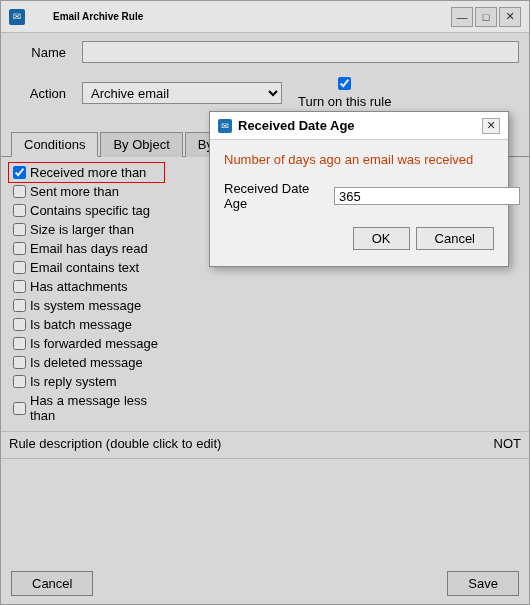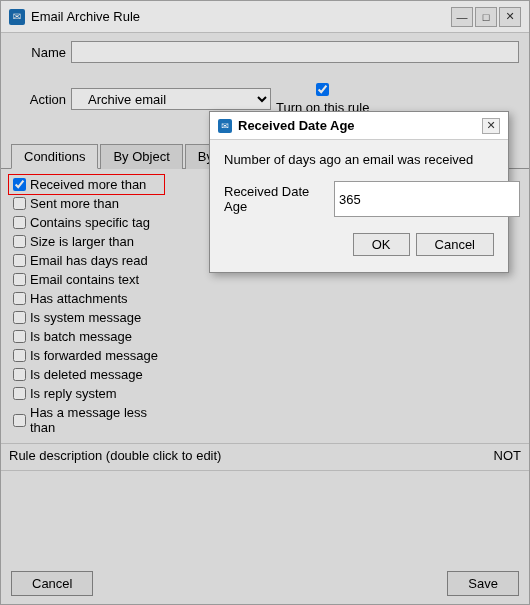--- a/index.html
+++ b/index.html
@@ -43,22 +43,23 @@
       display: flex;
       align-items: center;
       justify-content: center;
       color: white;
       font-size: 10px;
       flex-shrink: 0;
     }
 
     .title-bar-text {
       flex: 1;
-      font-weight: 400;
-      font-size: 13px;
+      font-weight: 700;
+      font-size: 10px;
+      margin-left: 22px;
     }
 
     .title-bar-controls {
       display: flex;
       gap: 2px;
     }
 
     .title-btn {
       width: 22px;
       height: 20px;
@@ -73,22 +74,22 @@
     }
 
     .form-area {
       padding: 8px 10px;
       background: #f0f0f0;
     }
 
     .form-row {
       display: flex;
       align-items: center;
-      margin-bottom: 20px;
-      gap: 5px;
+      margin-bottom: 14px;
+      gap: 16px;
     }
 
     .form-label {
       width: 55px;
       font-size: 13px;
       text-align: right;
       flex-shrink: 0;
     }
 
     .form-input-text {
@@ -98,21 +99,21 @@
       background: white;
       padding: 2px 4px;
       font-size: 13px;
     }
 
     .form-select {
       width: 200px;
       height: 22px;
       border: 1px solid #999;
       background: white;
-      padding: 1px 12px;
+      padding: 1px 4px;
       font-size: 13px;
     }
 
     .checkbox-label {
       display: flex;
       align-items: center;
       gap: 4px;
       font-size: 13px;
       flex-direction: column;
     }
@@ -266,39 +267,39 @@
       color: #333;
     }
 
     .modal-body {
       padding: 12px 14px;
     }
 
     .modal-description {
       font-size: 13px;
       margin-bottom: 14px;
-      color: #000000;
+      color: #c2410c;
     }
 
     .modal-field-row {
       display: flex;
       align-items: center;
       gap: 10px;
       margin-bottom: 16px;
     }
 
     .modal-field-label {
       font-size: 13px;
       width: 100px;
       flex-shrink: 0;
     }
 
     .modal-field-input {
       flex: 1;
-      height: 36px;
+      height: 18px;
       border: 1px solid #999;
       background: white;
       padding: 2px 4px;
       font-size: 13px;
     }
 
     .modal-buttons {
       display: flex;
       justify-content: flex-end;
       gap: 6px;

